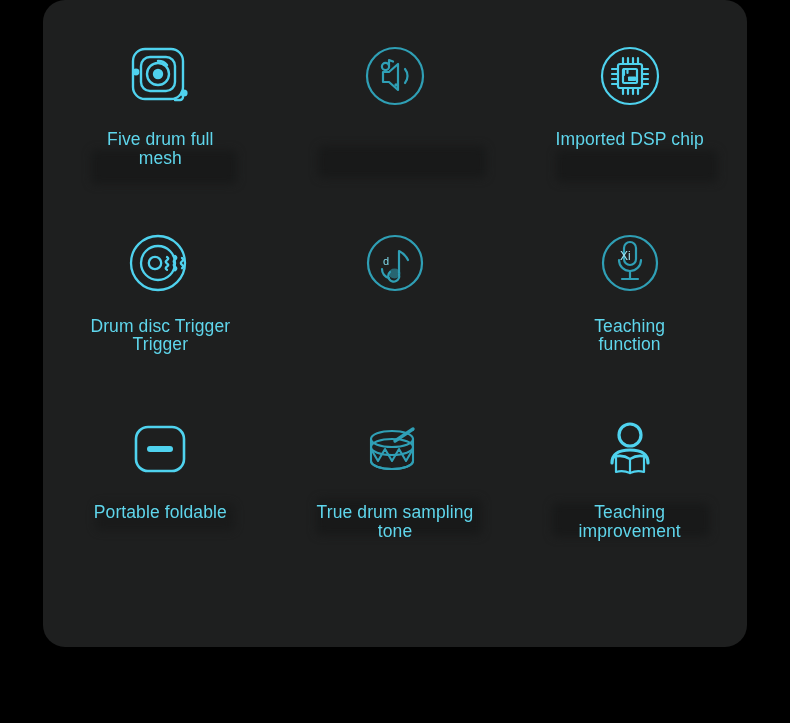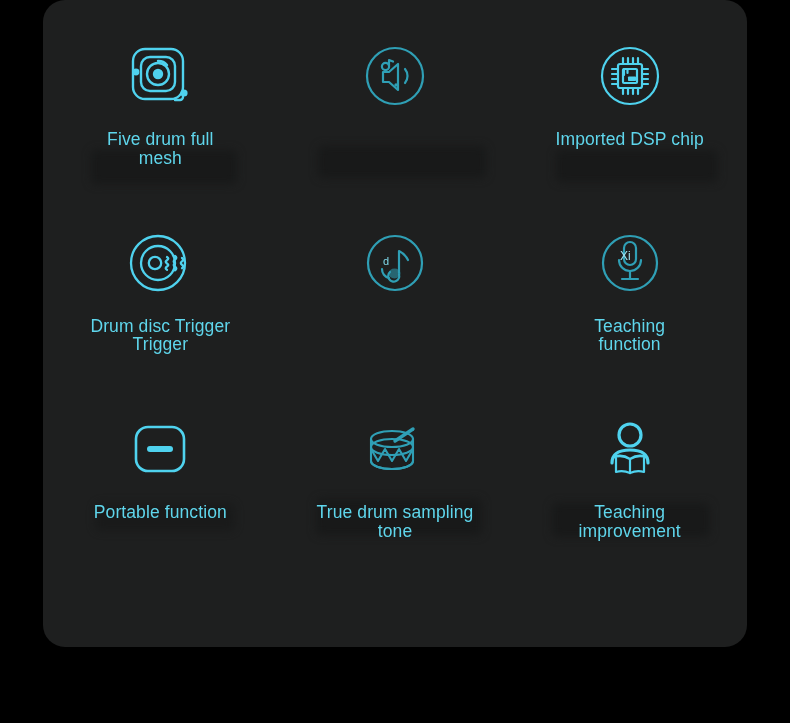--- a/index.html
+++ b/index.html
@@ -195,21 +195,21 @@
       </div>
 
       <div class="feature-cell cell-6">
 
         <span class="feature-icon">
           <svg viewBox="0 0 72 72" fill="none" stroke="#4fd2ee" stroke-width="2.6" stroke-linecap="round" stroke-linejoin="round">
             <rect x="12" y="14" width="48" height="44" rx="12"></rect>
             <rect x="23" y="33" width="26" height="6" rx="3" fill="#4fd2ee" stroke="none"></rect>
           </svg>
         </span>
-        <div class="feature-label">Portable function</div>
+        <div class="feature-label">Portable foldable</div>
       </div>
 
       <div class="feature-cell cell-7">
 
         <span class="feature-icon">
           <svg viewBox="0 0 72 72" fill="none" stroke="#2f9fb5" stroke-width="2.1" stroke-linecap="round" stroke-linejoin="round">
             <ellipse cx="33" cy="26" rx="21" ry="8"></ellipse>
             <path d="M12 26 v8 M54 26 v8"></path>
             <ellipse cx="33" cy="34" rx="21" ry="8"></ellipse>
             <path d="M12 34 v14 a21 8 0 0 0 42 0 v-14"></path>

